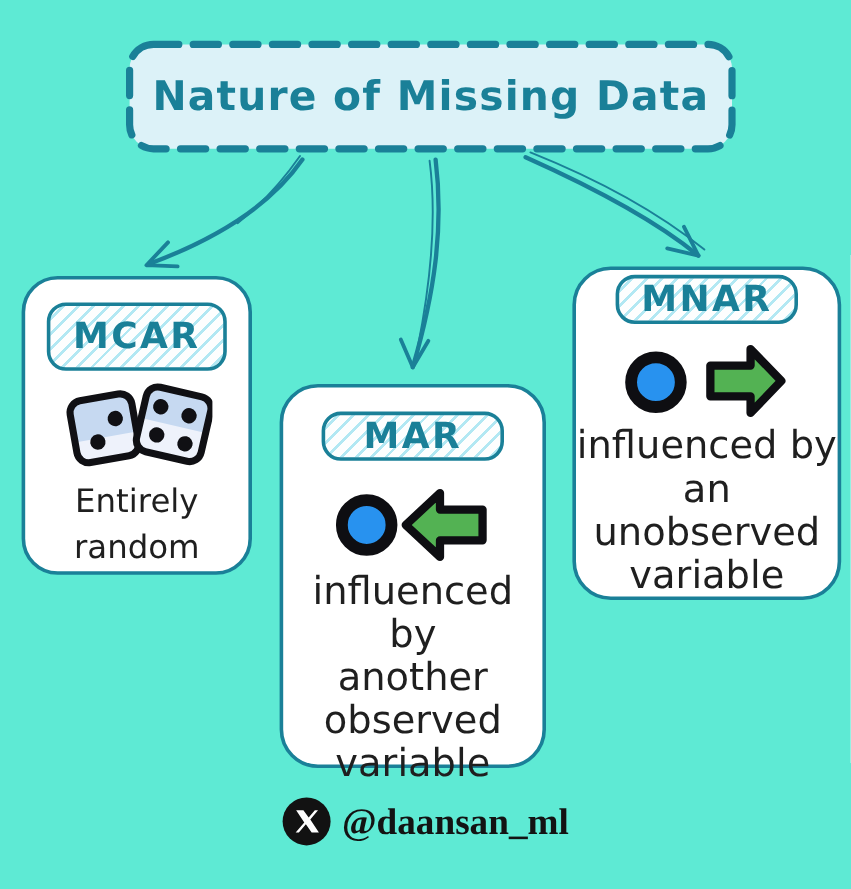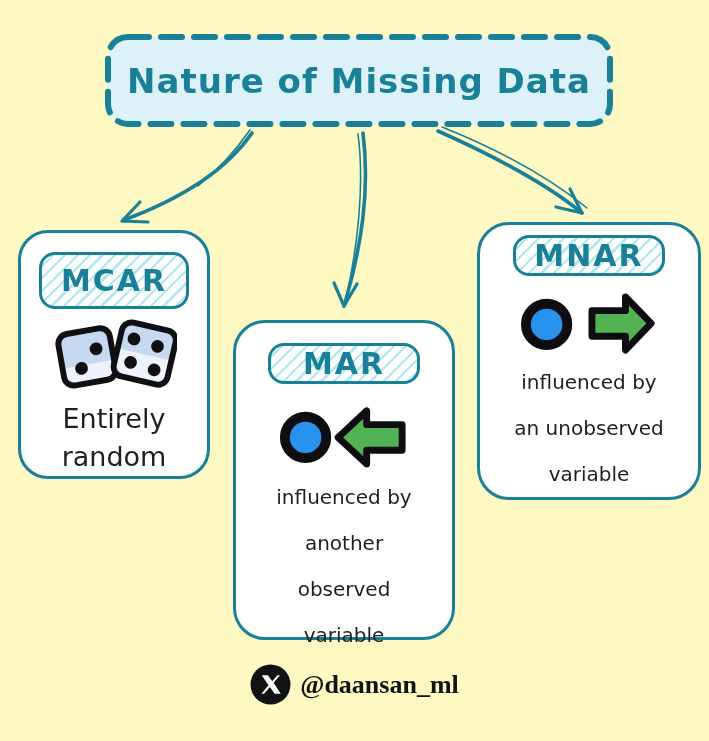--- a/index.html
+++ b/index.html
@@ -1,20 +1,20 @@
 <!DOCTYPE html>
 <html><head>
 <meta charset="utf-8">
 <style>
   html, body { margin: 0; padding: 0; background: #ffffff; }
   .canvas {
     position: relative;
     width: 709px;
     height: 741px;
-    background: #fef9c3;
+    background: #5eead4;
     overflow: hidden;
     font-family: "DejaVu Sans", sans-serif;
   }
 
   
   .title-box {
     position: absolute;
     left: 104px; top: 33px;
     width: 510px; height: 95px;
   }
@@ -63,36 +63,36 @@
 
   .card-icon { flex: none; }
   .card-mcar .card-icon { margin-top: 8px; }
   .card-mar  .card-icon { margin-top: 17px; }
   .card-mnar .card-icon { margin-top: 11px; }
 
   .card-desc {
     white-space: pre-line;
     text-align: center;
     color: #1f1f1f;
-    font-size: 20px;
-    line-height: 46px;
+    font-size: 32px;
+    line-height: 36px;
   }
   .card-mcar .card-desc { margin-top: 4px; font-size: 27px; line-height: 38px; }
   .card-mar  .card-desc { margin-top: 4px; }
   .card-mnar .card-desc { margin-top: 3px; }
 
   
   .attribution {
     position: absolute; left: 0; top: 664px; width: 709px;
     display: flex; align-items: center; justify-content: center; gap: 9px;
   }
   .handle {
     font-family: "Liberation Serif", serif;
     font-weight: 700;
-    font-size: 26px;
+    font-size: 31px;
     color: #131313;
   }
 </style>
 </head>
 <body>
 
 <div class="canvas">
 
   <div class="title-box">
     <svg viewBox="0 0 510 95" width="510" height="95">

